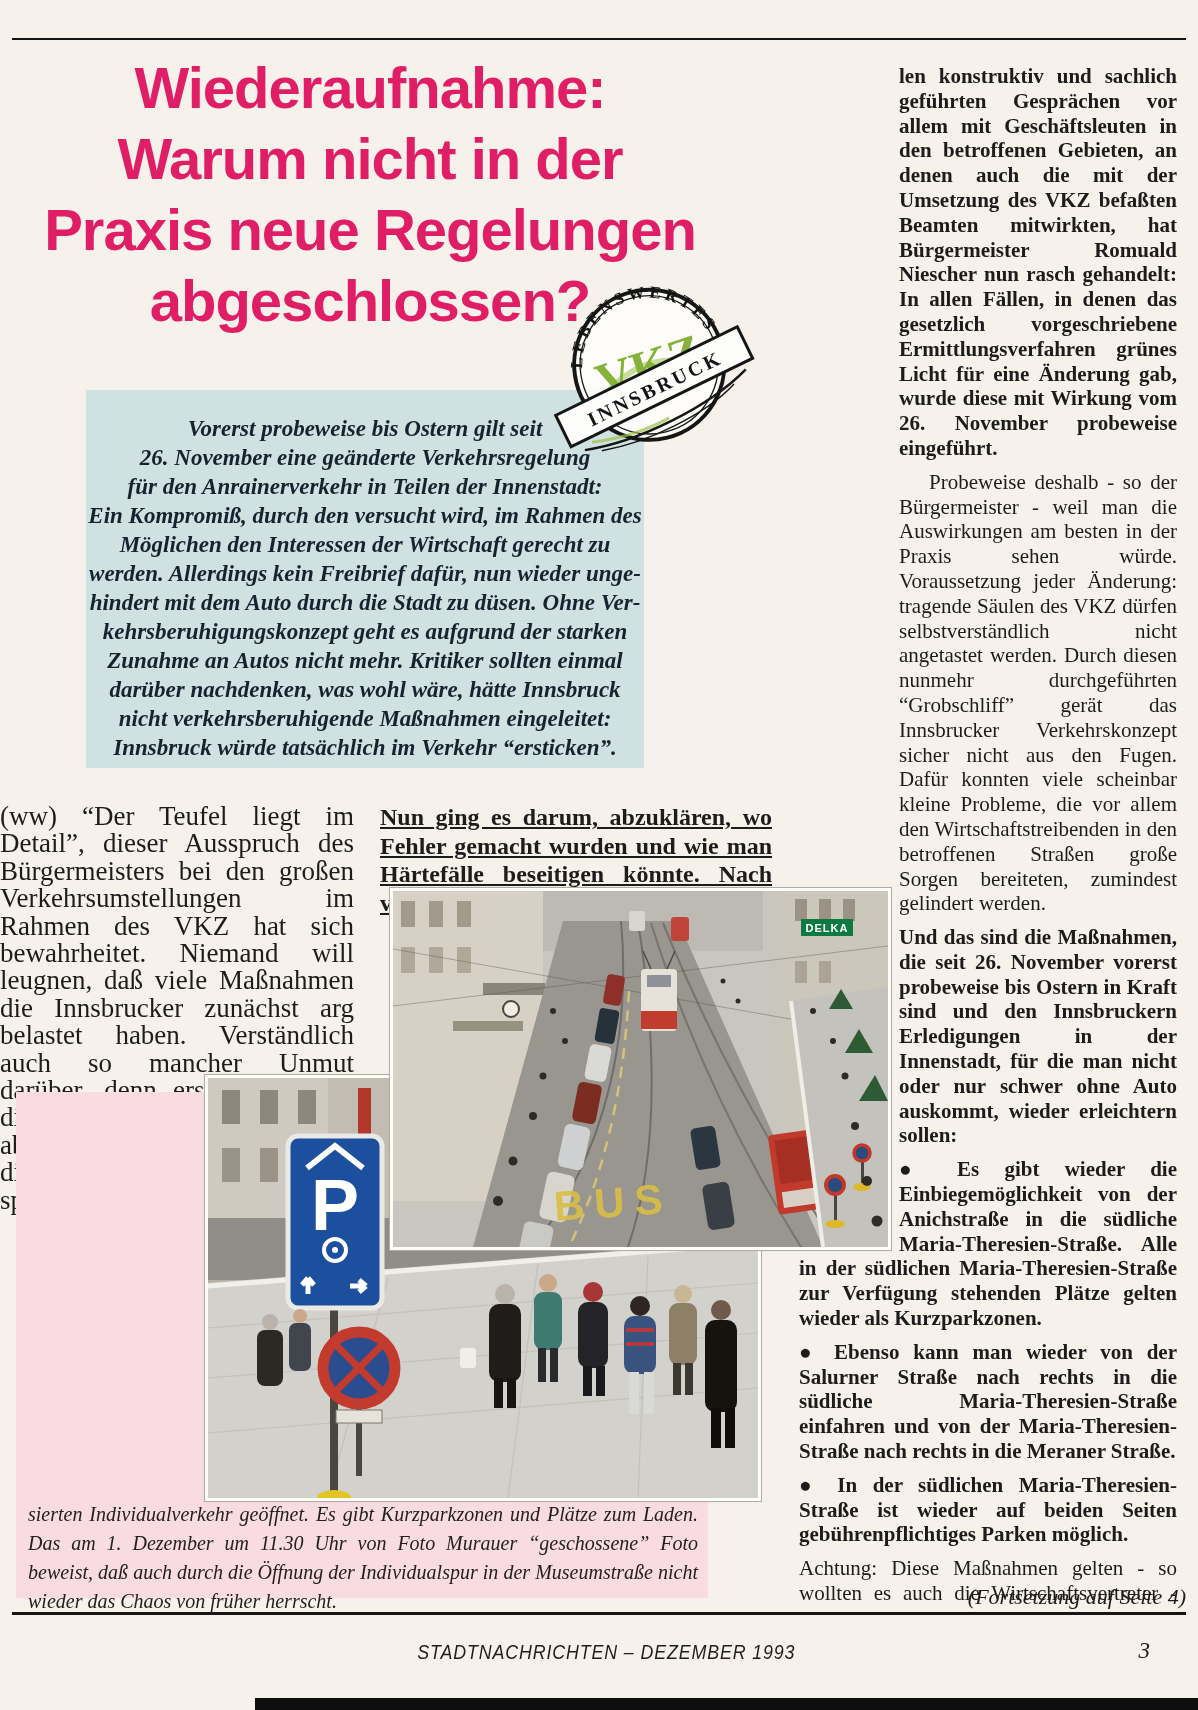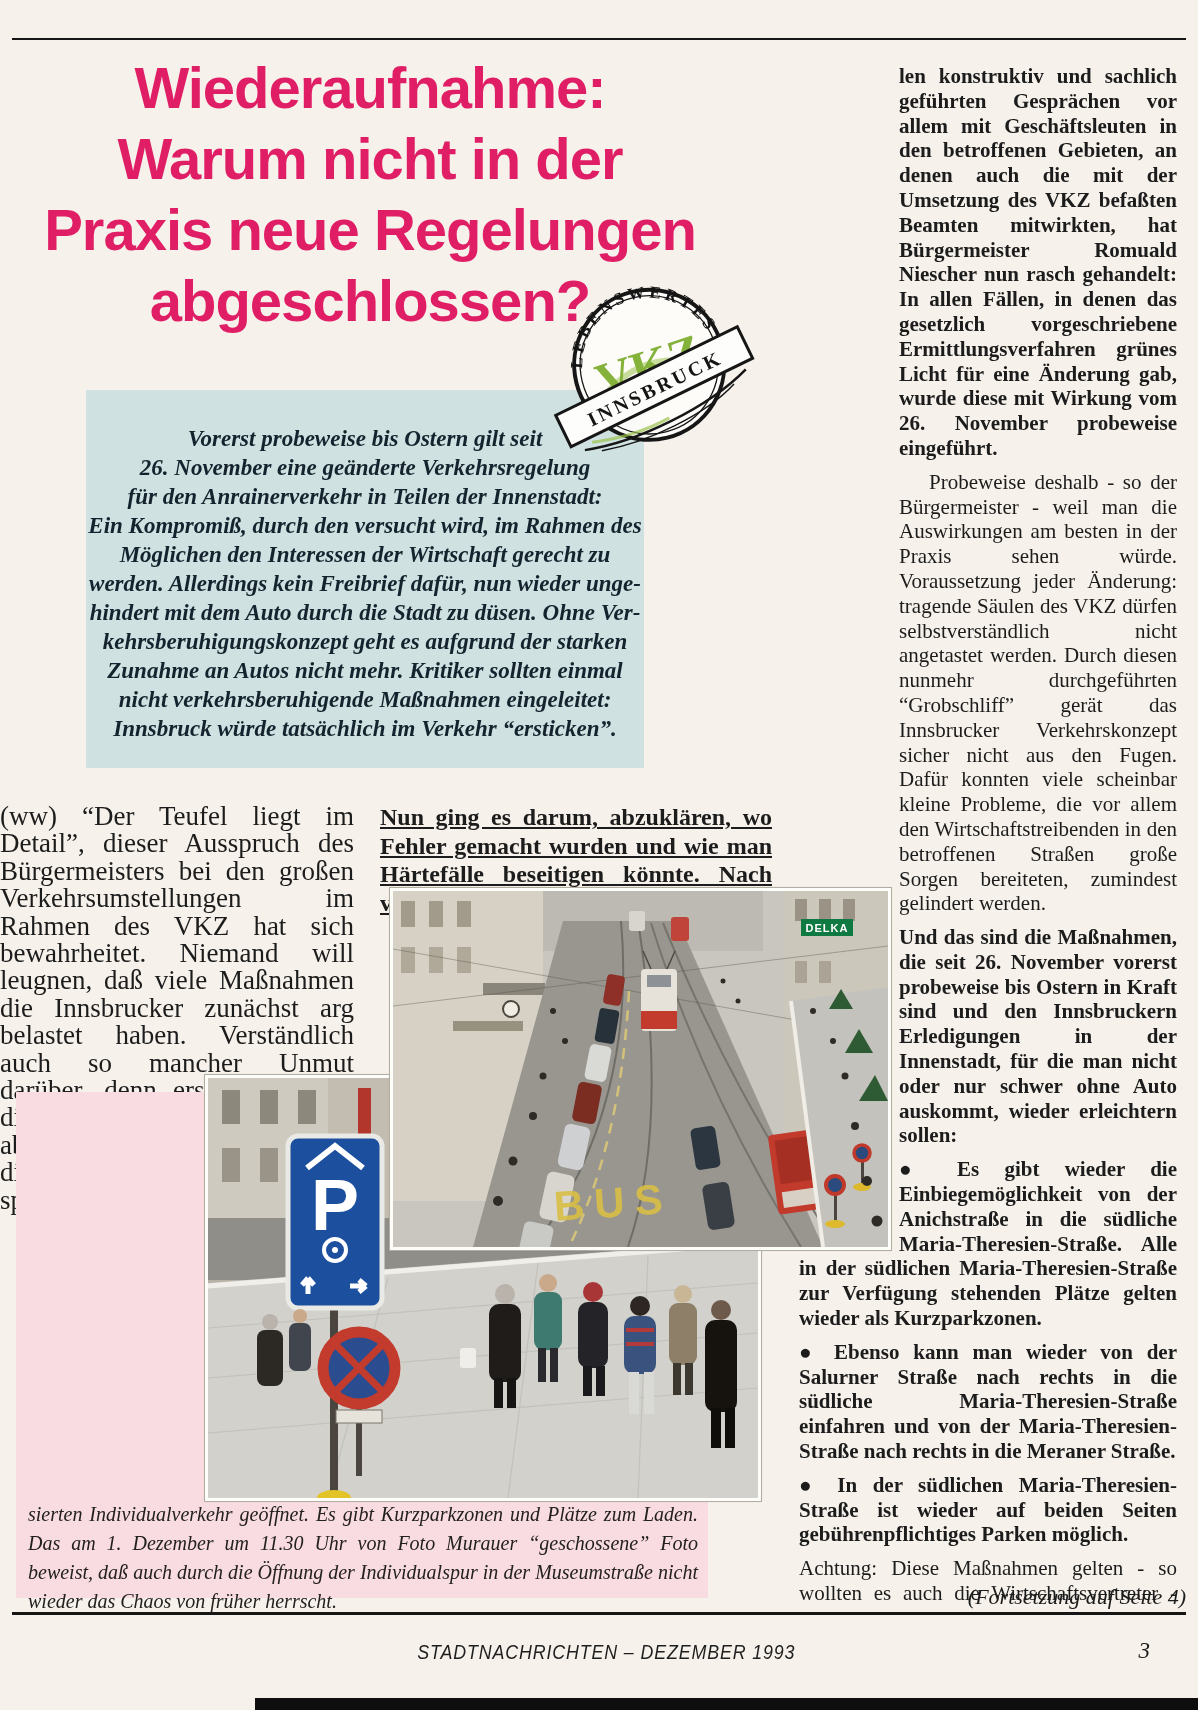--- a/index.html
+++ b/index.html
@@ -15,21 +15,21 @@
     position:absolute; left:28px; top:52px; width:684px;
     text-align:center; font-family:"Liberation Sans", sans-serif;
     font-weight:700; color:#e01e65; font-size:58px; line-height:71px; letter-spacing:-1px;
   }
   
   #stamp{position:absolute; left:552px; top:262px; width:192px; height:196px;
     transform:rotate(-14deg); z-index:6; overflow:visible;}
   
   #leadbox{
     position:absolute; left:86px; top:390px; width:558px; height:378px;
-    background:#cfe2e1; z-index:2; box-sizing:border-box; padding-top:34px;
+    background:#cfe2e1; z-index:2; box-sizing:border-box; padding-top:24px;
   }
   .lead-line{
     text-align:center; font-style:italic; font-weight:700;
     font-size:23px; line-height:29px; color:#15232e;
   }
   
   #leftcol{
     position:absolute; left:0; top:803px; width:354px;
     font-size:27px; line-height:27.4px; text-align:justify;
   }
@@ -118,20 +118,21 @@
   <div id="leadbox">
       <div class="lead-line">Vorerst probeweise bis Ostern gilt seit</div>
       <div class="lead-line">26. November eine geänderte Verkehrsregelung</div>
       <div class="lead-line">für den Anrainerverkehr in Teilen der Innenstadt:</div>
       <div class="lead-line">Ein Kompromiß, durch den versucht wird, im Rahmen des</div>
       <div class="lead-line">Möglichen den Interessen der Wirtschaft gerecht zu</div>
       <div class="lead-line">werden. Allerdings kein Freibrief dafür, nun wieder unge-</div>
       <div class="lead-line">hindert mit dem Auto durch die Stadt zu düsen. Ohne Ver-</div>
       <div class="lead-line">kehrsberuhigungskonzept geht es aufgrund der starken</div>
       <div class="lead-line">Zunahme an Autos nicht mehr. Kritiker sollten einmal</div>
+      <div class="lead-line">darüber nachdenken, was wohl wäre, hätte Innsbruck</div>
       <div class="lead-line">nicht verkehrsberuhigende Maßnahmen eingeleitet:</div>
       <div class="lead-line">Innsbruck würde tatsächlich im Verkehr “ersticken”.</div>
     </div>
 
   <div id="leftcol">(ww) “Der Teufel liegt im Detail”, dieser Ausspruch des Bürgermeisters bei den großen Verkehrsumstellungen im Rahmen des VKZ hat sich bewahrheitet. Niemand will leugnen, daß viele Maßnahmen die Innsbrucker zunächst arg belastet haben. Verständlich auch so mancher Unmut darüber, denn erst wenn auch die Gestaltungsphase abgeschlossen sein wird, werden die positiven Auswirkungen zu spüren sein.</div>
 
   <div id="midcol">Nun ging es darum, abzuklären, wo Fehler gemacht wurden und wie man Härtefälle beseitigen könnte. Nach vie-</div>
 
   <div id="rightcol"><span class="spacer-photo"></span><span><p class="bold">len konstruktiv und sachlich geführten Gesprächen vor allem mit Geschäftsleuten in den betroffenen Gebieten, an denen auch die mit der Umsetzung des VKZ befaßten Beamten mitwirkten, hat Bürgermeister Romuald Niescher nun rasch gehandelt: In allen Fällen, in denen das gesetzlich vorgeschriebene Ermittlungsverfahren grünes Licht für eine Änderung gab, wurde diese mit Wirkung vom 26. November probeweise eingeführt.</p><p class="regular indent">Probeweise deshalb - so der Bürgermeister - weil man die Auswirkungen am besten in der Praxis sehen würde. Voraussetzung jeder Änderung: tragende Säulen des VKZ dürfen selbstverständlich nicht angetastet werden. Durch diesen nunmehr durchgeführten “Grobschliff” gerät das Innsbrucker Verkehrskonzept sicher nicht aus den Fugen. Dafür konnten viele scheinbar kleine Probleme, die vor allem den Wirtschaftstreibenden in den betroffenen Straßen große Sorgen bereiteten, zumindest gelindert werden.</p><p class="bold">Und das sind die Maßnahmen, die seit 26. November vorerst probeweise bis Ostern in Kraft sind und den Innsbruckern Erledigungen in der Innenstadt, für die man nicht oder nur schwer ohne Auto auskommt, wieder erleichtern sollen:</p><p class="bold">● Es gibt wieder die Einbiegemöglichkeit von der Anichstraße in die südliche Maria-Theresien-Straße. Alle in der südlichen Maria-Theresien-Straße zur Verfügung stehenden Plätze gelten wieder als Kurzparkzonen.</p><p class="bold">● Ebenso kann man wieder von der Salurner Straße nach rechts in die südliche Maria-Theresien-Straße einfahren und von der Maria-Theresien-Straße nach rechts in die Meraner Straße.</p><p class="bold">● In der südlichen Maria-Theresien-Straße ist wieder auf beiden Seiten gebührenpflichtiges Parken möglich.</p><p class="regular">Achtung: Diese Maßnahmen gelten - so wollten es auch die Wirtschaftsvertreter - nicht für den allgemeinen Verkehr, sondern sind dafür gedacht, vor allem die Erreichbarkeit der Geschäfte in den genann-</p></span></div>
 

